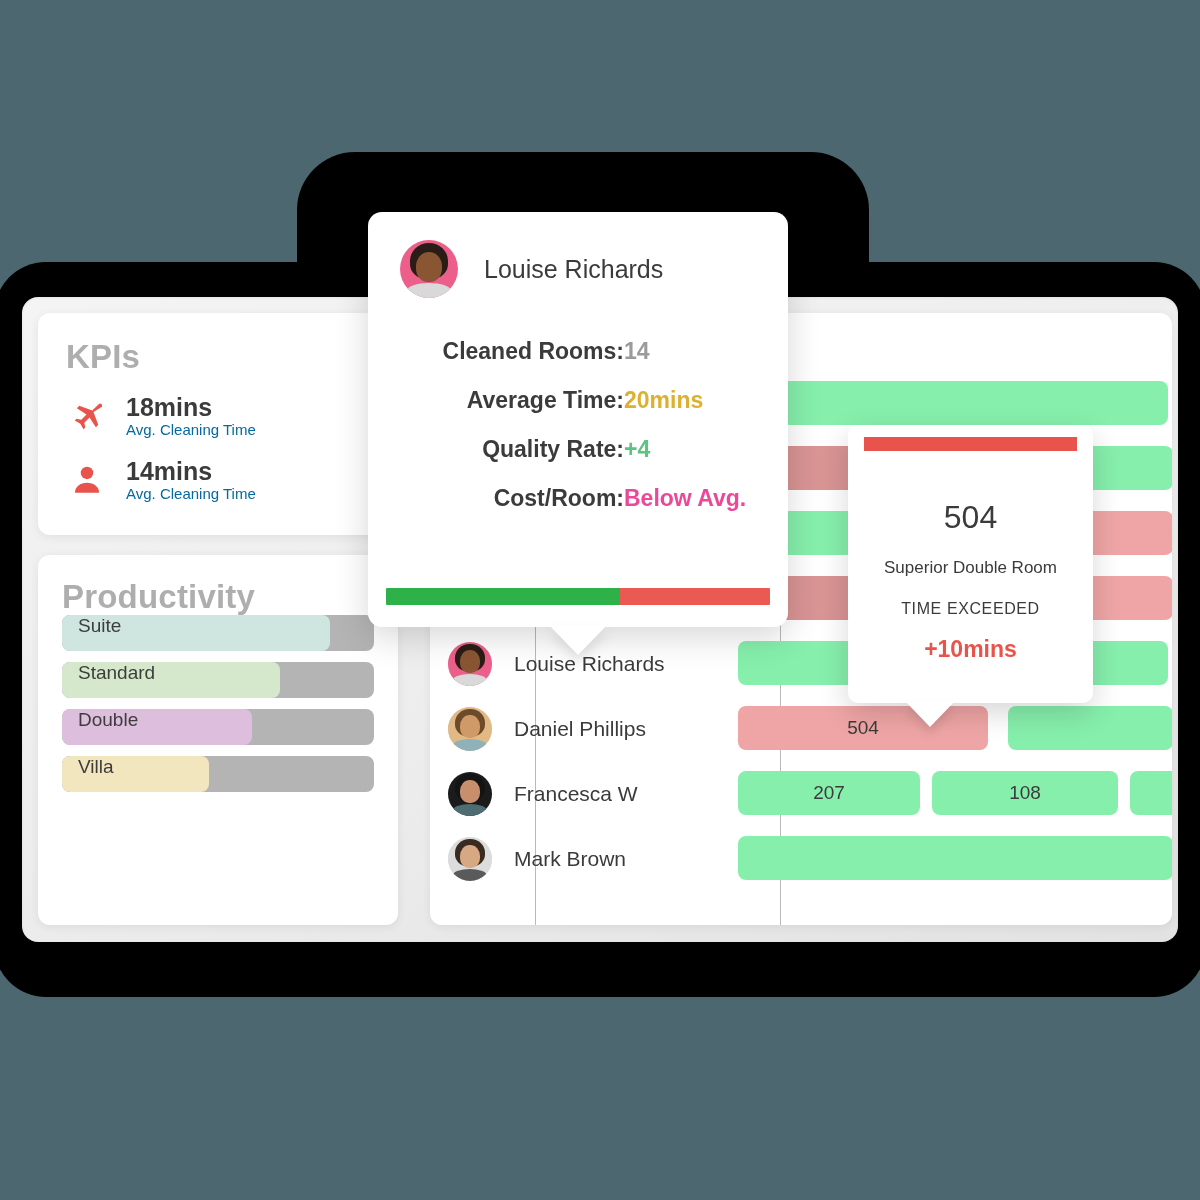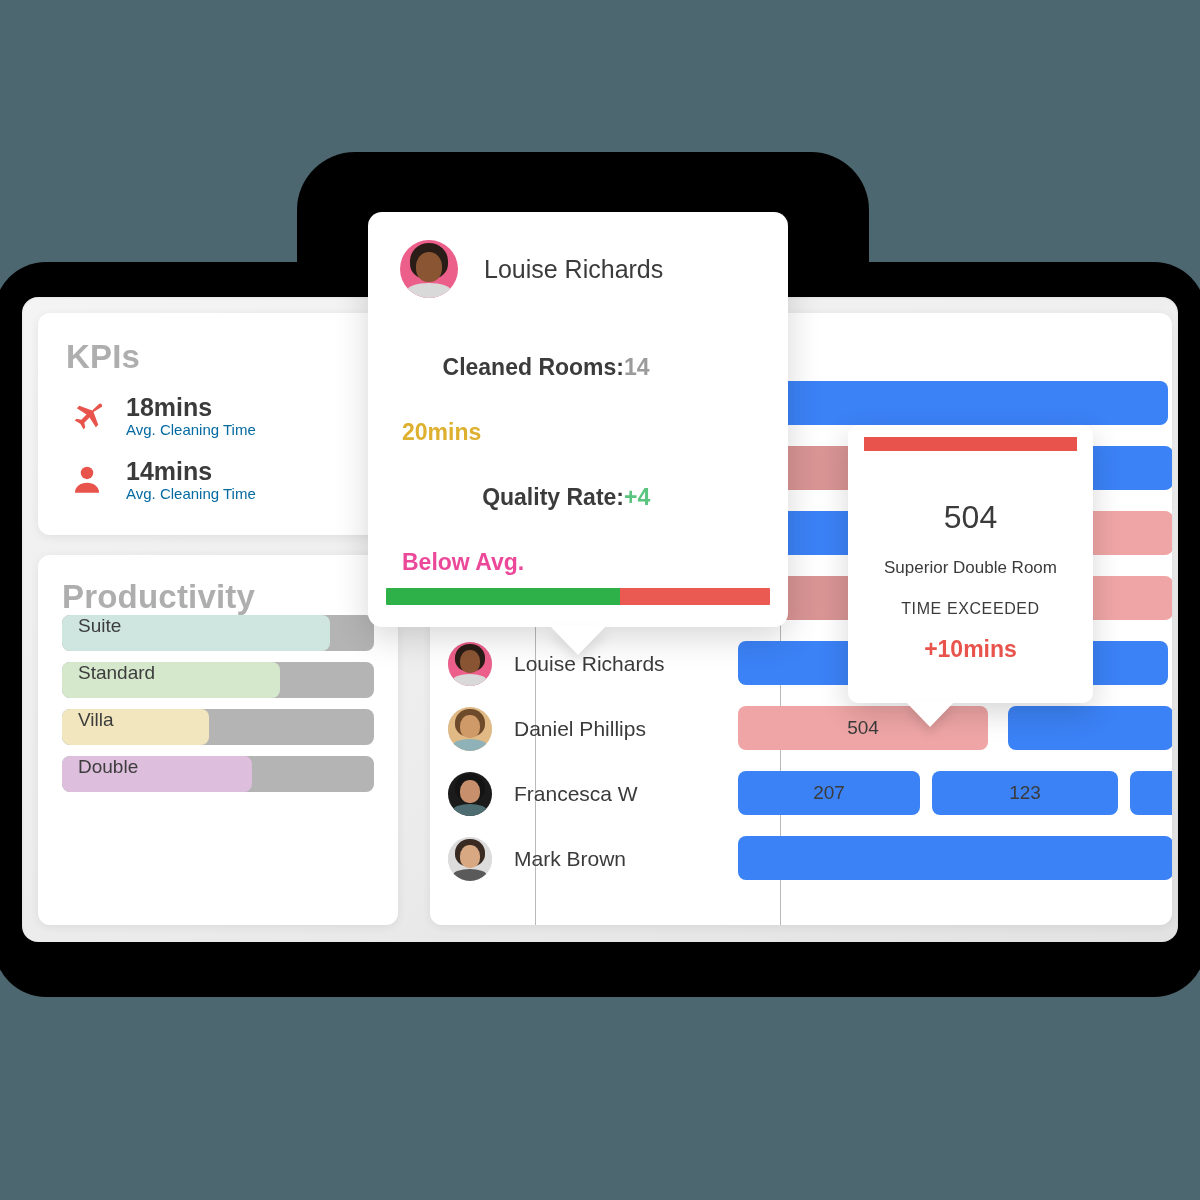--- a/index.html
+++ b/index.html
@@ -91,37 +91,37 @@
   .avatar {
     width: 44px; height: 44px; border-radius: 50%; flex: none; overflow: hidden;
     position: relative; background: #ddd;
   }
   .p-name { font-size: 21px; color: #3b3b3b; }
   .tl-bar {
     position: absolute; height: 44px; top: 10px; border-radius: 8px;
     display: flex; align-items: center; justify-content: center;
     font-size: 19px; color: #3b3b3b;
   }
-  .bar-green { background: #3b82f6; }
+  .bar-green { background: #86efac; }
   .bar-red   { background: #efa5a5; }
   .bar-red-d { background: #d99494; }
 
   
   .profile-card {
     position: absolute; left: 368px; top: 212px; width: 420px; height: 415px;
     background: #fff; border-radius: 14px;
     box-shadow: 0 10px 34px rgba(0,0,0,.16);
   }
   .pc-head { display: flex; align-items: center; gap: 26px; padding: 28px 32px 0; }
   .pc-avatar { width: 58px; height: 58px; border-radius: 50%; overflow: hidden; position: relative; flex: none; }
   .pc-name { font-size: 25px; color: #3b3b3b; }
   .pc-stats { padding: 40px 34px 0; text-align: right; }
   .pc-stat { display: flex; align-items: baseline; margin-bottom: 22px; }
   .pc-label { width: 222px; font-size: 23px; font-weight: 700; color: #3b3b3b; }
-  .pc-value { font-size: 23px; font-weight: 700; margin-top: 16px; }
+  .pc-value { font-size: 23px; font-weight: 700; }
   .pc-progress {
     position: absolute; left: 18px; right: 18px; bottom: 22px; height: 17px;
     display: flex; border-radius: 1px; overflow: hidden;
   }
   .pc-tail {
     position: absolute; left: 50%; bottom: -28px; margin-left: -29px;
     width: 0; height: 0; border-left: 29px solid transparent;
     border-right: 29px solid transparent; border-top: 30px solid #fff;
     filter: drop-shadow(0 8px 6px rgba(0,0,0,.10));
   }
@@ -197,26 +197,26 @@
       <div id="prod-bars">
           <div class="bar-row" style="background: rgb(180, 180, 180);">
             <div class="bar-fill" style="width: 86%; background: rgb(207, 229, 223);"></div>
             <div class="bar-label">Suite</div>
           </div>
           <div class="bar-row" style="background: rgb(180, 180, 180);">
             <div class="bar-fill" style="width: 70%; background: rgb(213, 232, 204);"></div>
             <div class="bar-label">Standard</div>
           </div>
           <div class="bar-row" style="background: rgb(180, 180, 180);">
+            <div class="bar-fill" style="width: 61%; background: rgb(221, 190, 221);"></div>
+            <div class="bar-label">Double</div>
+          </div>
+          <div class="bar-row" style="background: rgb(180, 180, 180);">
             <div class="bar-fill" style="width: 47%; background: rgb(242, 230, 190);"></div>
             <div class="bar-label">Villa</div>
-          </div>
-          <div class="bar-row" style="background: rgb(180, 180, 180);">
-            <div class="bar-fill" style="width: 61%; background: rgb(221, 190, 221);"></div>
-            <div class="bar-label">Double</div>
           </div>
         </div>
     </div>
 
   </div>
 
   <div class="panel-right">
     <div class="tl-head">
       <div id="tl-times">
           <div class="tl-time" style="left: 93px;">10:00</div>
@@ -283,21 +283,21 @@
                 <div class="skin" style="left:27%;top:20%;width:46%;height:52%;background:#c78f6b"></div>
                 <div class="body" style="bottom:0;width:76%;height:26%;background:#4d6d72"></div>
               </div>
             </div>
             <div class="p-name">Francesca W</div>
           </div>
           <div class="tl-bar bar-green" style="left: 308px; width: 182px;">
             <span>207</span>
           </div>
           <div class="tl-bar bar-green" style="left: 502px; width: 186px;">
-            <span>123</span>
+            <span>108</span>
           </div>
           <div class="tl-bar bar-green" style="left: 700px; width: 60px;"></div>
         </div>
         <div class="tl-row">
           <div class="tl-person">
             <div class="avatar">
               <div class="face">
                 <div class="bg" style="background:#dcdcdc"></div>
                 <div class="hair" style="left:17%;top:6%;width:66%;height:62%;background:#3a2b22"></div>
                 <div class="skin" style="left:27%;top:20%;width:46%;height:52%;background:#d8a883"></div>
@@ -322,27 +322,29 @@
           </div>
         </div>
       <div class="pc-name">Louise Richards</div>
     </div>
     <div class="pc-stats" id="pc-stats">
         <div class="pc-stat">
           <div class="pc-label">Cleaned Rooms:</div>
           <div class="pc-value" style="color: rgb(155, 155, 155);">14</div>
         </div>
         <div class="pc-stat">
+          <div class="pc-label">Average Time:</div>
           <div class="pc-value" style="color: rgb(221, 176, 47);">20mins</div>
         </div>
         <div class="pc-stat">
           <div class="pc-label">Quality Rate:</div>
           <div class="pc-value" style="color: rgb(91, 196, 126);">+4</div>
         </div>
         <div class="pc-stat">
+          <div class="pc-label">Cost/Room:</div>
           <div class="pc-value" style="color: #ec4899;">Below Avg.</div>
         </div>
       </div>
     <div class="pc-progress" id="pc-progress">
         <div style="width: 61%; background: rgb(47, 177, 74);"></div>
         <div style="width: 39%; background: rgb(234, 90, 83);"></div>
       </div>
     <div class="pc-tail"></div>
   </div>
 

